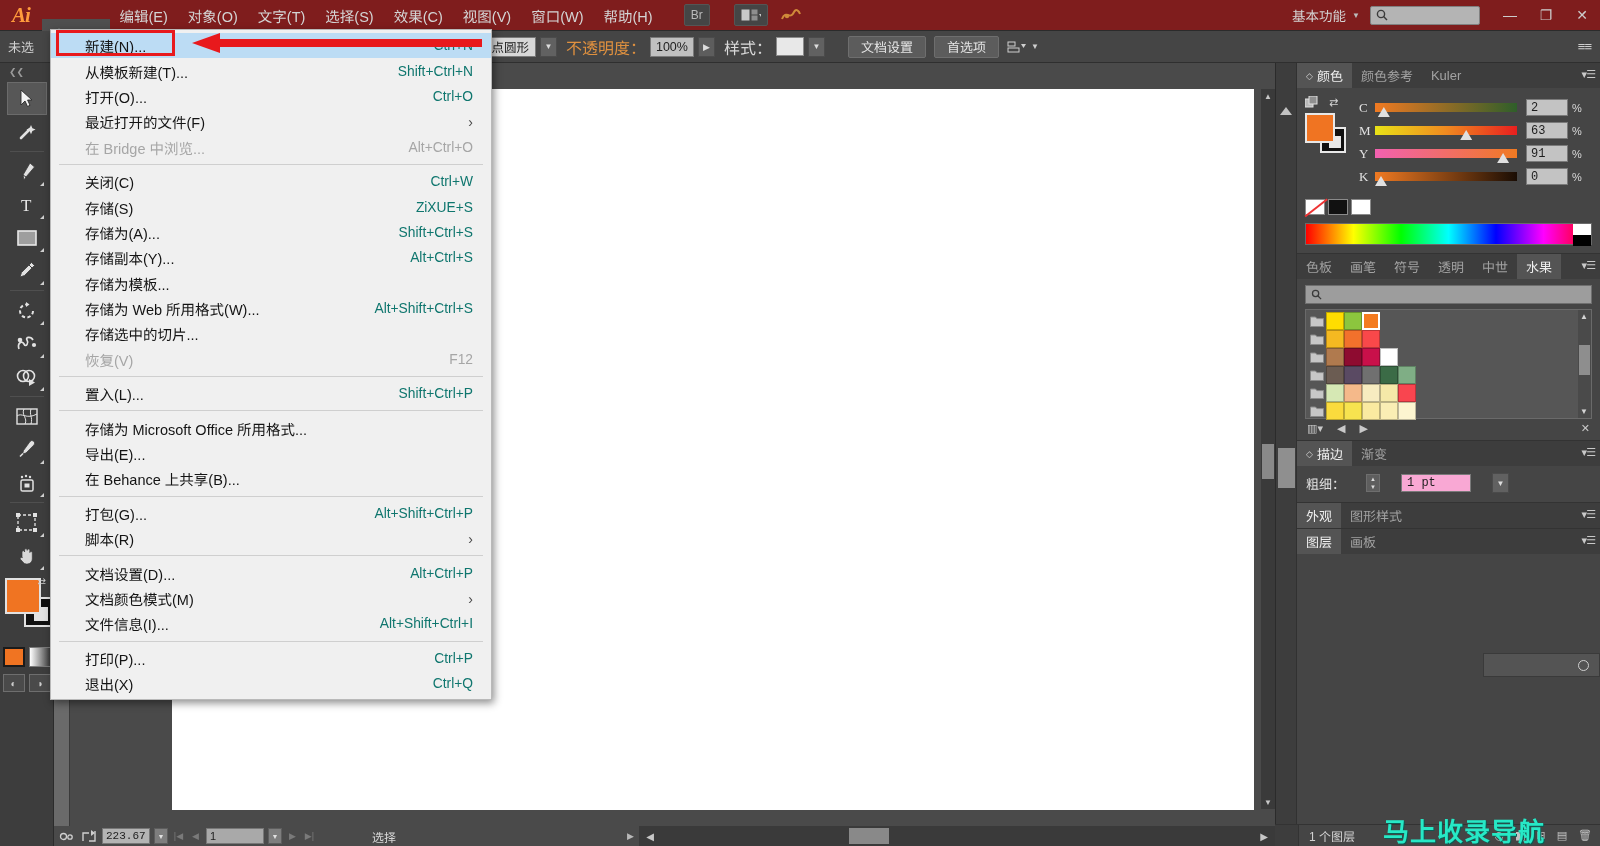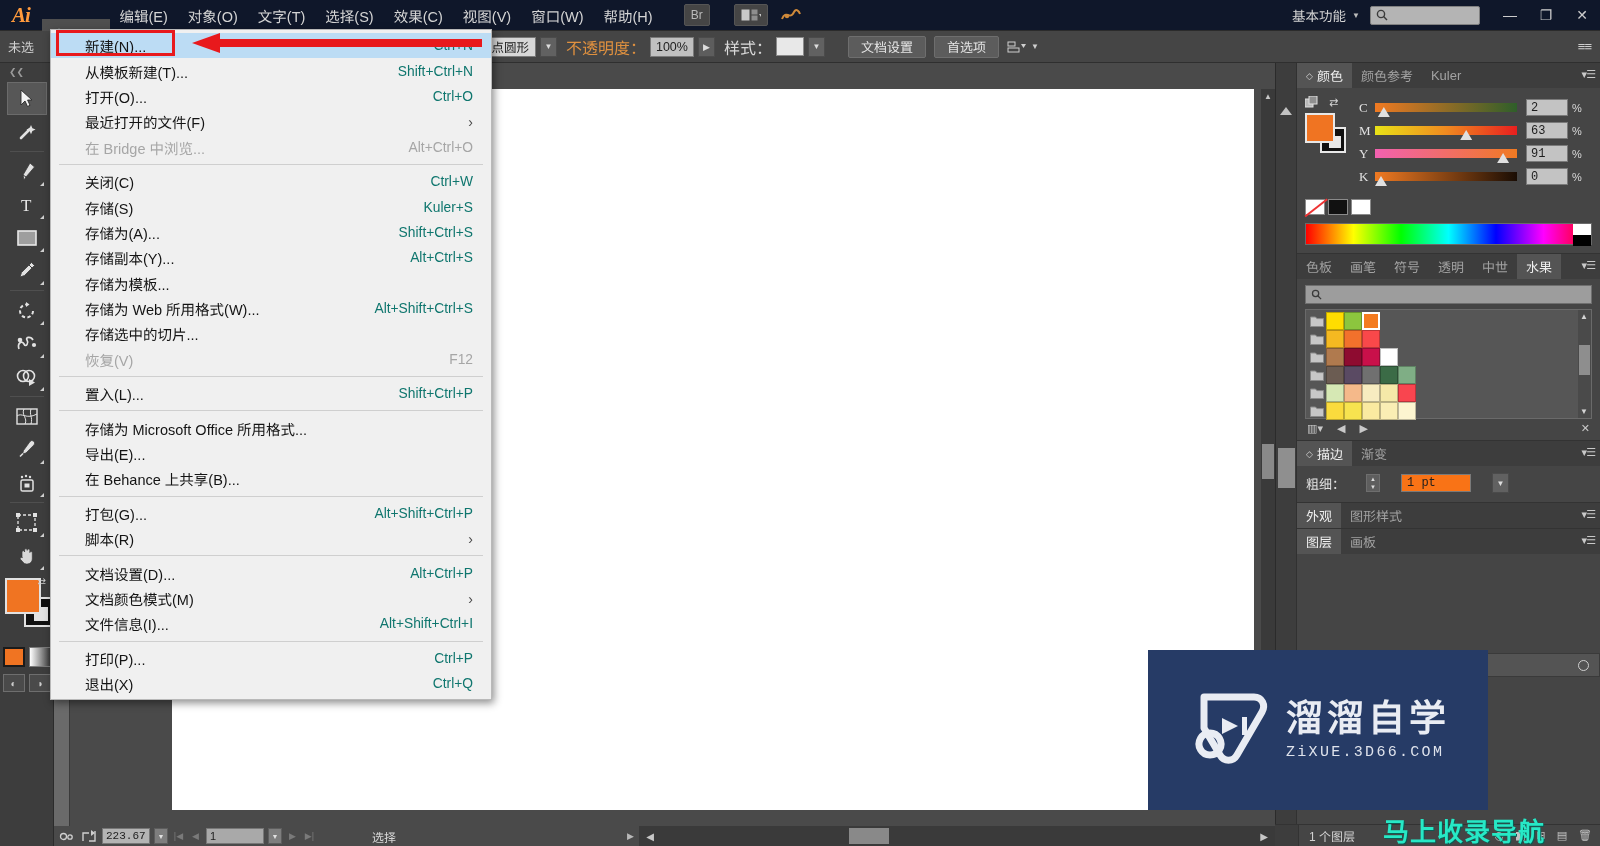--- a/index.html
+++ b/index.html
@@ -8,21 +8,21 @@
     width:1600px; height:846px; overflow:hidden;
     background:#3d3d3d;
     font-family:"Liberation Sans","DejaVu Sans",sans-serif;
     -webkit-font-smoothing:antialiased;
   }
   #app{ position:relative; width:1600px; height:846px; }
 
   
   .menubar{
     position:absolute; left:0; top:0; width:1600px; height:31px;
-    background:#0f172a; display:flex; align-items:center;
+    background:#7f1d1d; display:flex; align-items:center;
     border-bottom:1px solid #2b2b2b;
   }
   .ai-logo{
     width:42px; height:31px; display:flex; align-items:center; justify-content:center;
     color:#ff9a3c; font-size:21px; font-weight:bold; font-style:italic;
     font-family:"Liberation Serif","DejaVu Serif",serif; letter-spacing:-1px;
   }
   .menu-item{
     height:31px; padding:0 10px; display:flex; align-items:center;
     color:#d4d4d4; font-size:14.5px; white-space:nowrap; cursor:default;
@@ -313,21 +313,21 @@
 
   
   .stroke-body{ padding:7px 9px 9px 9px; display:flex; align-items:center; gap:21px; }
   .st-label{ color:#e0e0e0; font-size:13px; }
   .spin{
     width:14px; height:18px; background:#5e5e5e; border:1px solid #6e6e6e;
     display:flex; flex-direction:column; align-items:center; justify-content:space-around;
     color:#ddd; font-size:6px; line-height:1;
   }
   .st-field{
-    width:70px; height:18px; background:#f97316; border:1px solid #7a7a7a;
+    width:70px; height:18px; background:#f9a8d4; border:1px solid #7a7a7a;
     color:#1d1d1d; font-size:12px; display:flex; align-items:center; padding-left:5px;
     font-family:"Liberation Mono","DejaVu Sans Mono",monospace;
   }
 
   
   .layers-foot{
     position:absolute; left:1275px; bottom:0; width:325px; height:22px;
     background:#454545; border-top:1px solid #333; display:flex; align-items:center;
     color:#d2d2d2; font-size:12px;
   }
@@ -932,21 +932,21 @@
       <span class="acc">Alt+Ctrl+O</span>
     </div>
     <div class="dd-hr"></div>
 
     <div class="dd-row">
       <span class="lbl">关闭(C)</span>
       <span class="acc">Ctrl+W</span>
     </div>
     <div class="dd-row">
       <span class="lbl">存储(S)</span>
-      <span class="acc">Kuler+S</span>
+      <span class="acc">ZiXUE+S</span>
     </div>
     <div class="dd-row">
       <span class="lbl">存储为(A)...</span>
       <span class="acc">Shift+Ctrl+S</span>
     </div>
     <div class="dd-row">
       <span class="lbl">存储副本(Y)...</span>
       <span class="acc">Alt+Ctrl+S</span>
     </div>
     <div class="dd-row">
@@ -1022,32 +1022,18 @@
   </div>
 
   <div class="hlbox"></div>
   <div class="redarrow">
     <svg width="300" height="22" viewBox="0 0 300 22">
       <path d="M38 6 L300 6 L300 14 L38 14 Z" fill="#e8191c"></path>
       <path d="M38 0 L38 20 L10 10 Z" fill="#e8191c"></path>
     </svg>
   </div>
 
-  <div class="wm-logo">
-    <div class="wm-mark">
-      <svg width="86" height="86" viewBox="0 0 86 86">
-        <path d="M20 12 L70 12 C78 12 82 20 78 27 L53 70 C49 77 40 77 36 70 L20 43 Z" fill="none" stroke="#e9ecf3" stroke-width="7" stroke-linejoin="round"></path>
-        <path d="M26 48 a11 11 0 1 0 0.01 0" fill="none" stroke="#e9ecf3" stroke-width="7"></path>
-        <path d="M38 33 L54 41 L38 49 Z" fill="#e9ecf3"></path>
-        <rect x="58" y="32" width="5" height="18" fill="#e9ecf3"></rect>
-      </svg>
-    </div>
-    <div class="wm-text">
-      <div class="wm-cn">溜溜自学</div>
-      <div class="wm-en">ZiXUE.3D66.COM</div>
-    </div>
-  </div>
 
   <div class="wm-bottom">
     <span>马上收录导航</span>
   </div>
 
 </div>
 
 </body></html>

